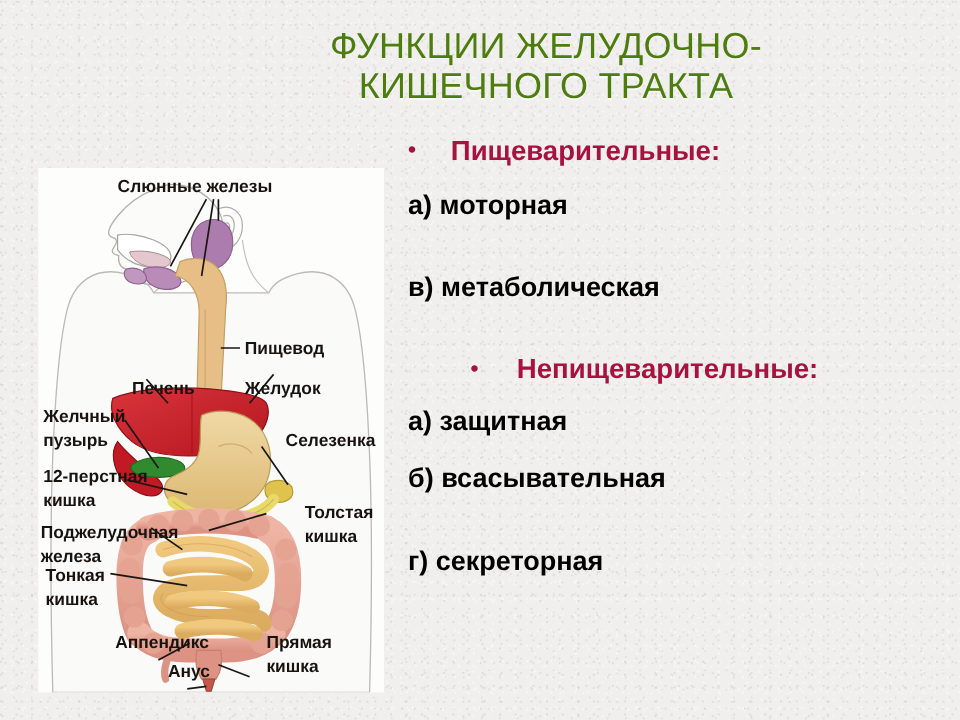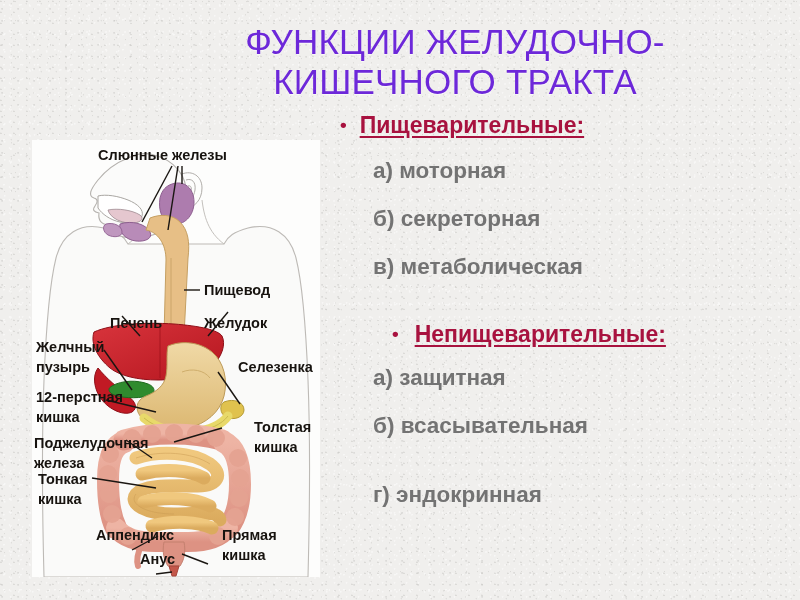--- a/index.html
+++ b/index.html
@@ -30,52 +30,51 @@
       radial-gradient(circle at 64% 92%, rgba(170,170,166,.45) 0 .55px, transparent 1px),
       radial-gradient(circle at 94% 39%, rgba(255,255,255,.8) 0 .6px, transparent 1.1px);
     background-size:13px 11px,17px 15px,11px 19px,19px 13px,15px 17px,
                     12px 14px,16px 12px,14px 18px,18px 16px,10px 13px;
   }
 
   
   #title{
     position:absolute;left:120px;top:22px;width:670px;
     text-align:center;
-    color:#6d28d9;
-    font-size:35px;line-height:1.13;
+    color:#4d7c0f;
+    font-size:30px;line-height:1.13;
     letter-spacing:.2px;
     font-weight:400;
     text-shadow:0 1px 0 rgba(255,255,255,.6);
   }
   #title .ln{display:block;white-space:nowrap;}
 
   
   #content{position:absolute;left:340px;top:112px;width:455px;}
   .grp{margin:0;padding:0;}
   .head{
     color:#a8123f;
     font-weight:bold;
     font-size:23px;
     display:flex;align-items:baseline;
     line-height:1.2;
   }
   .head .bullet{
     font-size:19px;line-height:1;margin-right:13px;flex:0 0 auto;
     transform:translateY(-2px);
   }
-  .head .htxt{text-decoration:underline;text-underline-offset:3px;}
+  .head .htxt{text-underline-offset:3px;margin-left:16px;}
   .grp2 .head{padding-left:52px;}
   .grp2 .head .bullet{margin-right:16px;}
   .item{
-    color:#737373;
+    color:#000000;
     font-weight:bold;
     font-size:22.5px;
     line-height:1.2;
     white-space:nowrap;
-    margin-left:33px;
   }
   .sp-a{height:17px;}
   .sp-b{height:21px;}
   .sp-c{height:21px;}
   .sp-gap{height:41px;}
   .sp-d{height:16px;}
   .sp-e{height:21px;}
   .sp-f{height:21px;}
   .sp-g{height:21px;}
 
@@ -106,39 +105,38 @@
   <div id="content">
 
     <div class="grp grp1">
       <div class="head">
         <span class="bullet">•</span>
         <span class="htxt">Пищеварительные:</span>
       </div>
       <div class="sp-a"></div>
       <div class="item">а) моторная</div>
       <div class="sp-b"></div>
-      <div class="item">б) секреторная</div>
       <div class="sp-c"></div>
       <div class="item">в) метаболическая</div>
     </div>
 
     <div class="sp-gap"></div>
 
     <div class="grp grp2">
       <div class="head">
         <span class="bullet">•</span>
         <span class="htxt">Непищеварительные:</span>
       </div>
       <div class="sp-d"></div>
       <div class="item">а) защитная</div>
       <div class="sp-e"></div>
       <div class="item">б) всасывательная</div>
       <div class="sp-f"></div>
       <div class="sp-g"></div>
-      <div class="item">г) эндокринная</div>
+      <div class="item">г) секреторная</div>
     </div>
 
   </div>
 
   <div id="pic">
     <svg viewBox="0 0 288 437" xmlns="http://www.w3.org/2000/svg">
       <defs>
         <linearGradient id="gStom" x1="0" y1="0" x2="0" y2="1">
           <stop offset="0" stop-color="#f0d9a6"></stop>
             <stop offset="1" stop-color="#dcb872"></stop>

